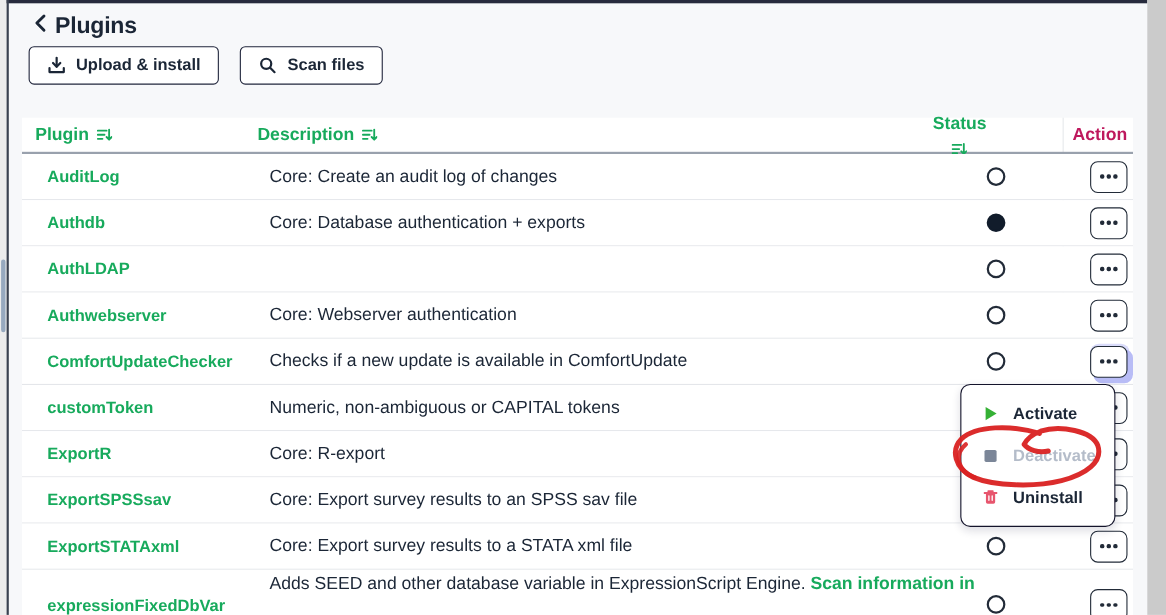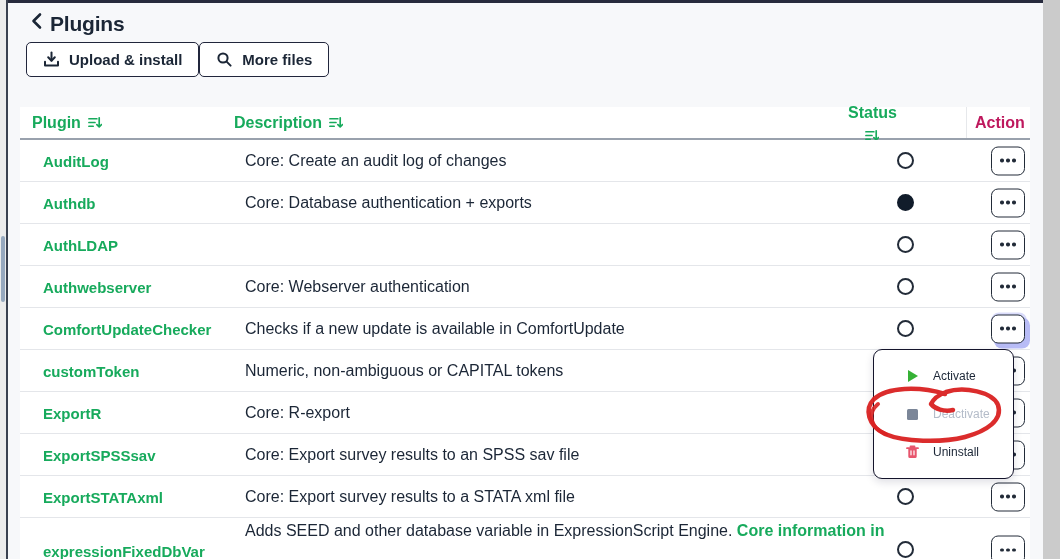--- a/index.html
+++ b/index.html
@@ -15,21 +15,21 @@
   .left-track { position:absolute; left:0; top:0; width:6px; height:559px; background:#ececec; z-index:41; }
   .left-thumb { position:absolute; left:1px; top:236px; width:4px; height:66px; background:#97a9bf; border-radius:2px; }
   .left-border { position:absolute; left:6px; top:0; width:2px; height:559px; background:#3a4150; z-index:41; }
   .right-gutter { position:absolute; left:1043px; top:0; width:17px; height:559px; background:#cbcbcb; z-index:41; }
 
   
   .page-head { position:absolute; left:30px; top:12px; display:flex; align-items:flex-start; gap:7px; }
   .page-head svg { display:block; }
   .page-title { font-size:21px; font-weight:bold; color:#1b2636; letter-spacing:-.2px; }
 
-  .toolbar { position:absolute; left:26px; top:42px; display:flex; gap:0; }
+  .toolbar { position:absolute; left:26px; top:42px; display:flex; gap:19px; }
   .btn {
     display:inline-flex; align-items:center; gap:9px;
     height:35px; padding:0 16px;
     background:#ffffff; border:1.5px solid #21263c; border-radius:5px;
     font-size:15px; font-weight:bold; color:#1b2636; cursor:pointer;
   }
 
   
   .table { position:absolute; left:20px; top:107px; width:1010px; height:600px; background:#ffffff; }
   .col-sep { position:absolute; left:946px; top:0; width:1px; height:600px; background:#e6e8eb; }
@@ -60,21 +60,21 @@
   .trow.tall .status-cell { top:32px; }
   .trow.tall .act-cell { top:32px; }
 
   
   .menu {
     position:absolute; left:873px; top:349px; width:141px; height:130px;
     background:#fff; border:1.5px solid #14142b; border-radius:9px;
     box-shadow:0 3px 8px rgba(20,20,60,.14);
     z-index:20; padding-top:7px;
   }
-  .menu-item { height:38px; display:flex; align-items:center; padding-left:32px; gap:14px; font-size:12px; color:#1b2636; cursor:pointer; }
+  .menu-item { height:38px; display:flex; align-items:center; padding-left:20px; gap:14px; font-size:15px; color:#1b2636; cursor:pointer;font-weight:bold; }
   .menu-item.disabled { color:#b4bcc9; cursor:default; }
   .mi-icon { width:13px; display:flex; justify-content:center; }
   .play-tri { width:0; height:0; border-left:10px solid #35b135; border-top:6px solid transparent; border-bottom:6px solid transparent; }
   .stop-sq { width:11px; height:11px; background:#7b8698; border-radius:1.5px; }
 
   
   .annot { position:absolute; left:861px; top:383px; z-index:30; pointer-events:none; }
 </style>
 </head>
 <body>
@@ -100,21 +100,21 @@
       <path d="M5.2 6.3l3.3 3.4 3.3-3.4" fill="none" stroke="#1b2636" stroke-width="2" stroke-linecap="round" stroke-linejoin="round"></path>
       <path d="M2 10.8v3.7h13v-3.7" fill="none" stroke="#1b2636" stroke-width="2" stroke-linecap="round" stroke-linejoin="round"></path>
     </svg>
     <span>Upload &amp; install</span>
   </button>
   <button class="btn">
     <svg width="17" height="17" viewBox="0 0 17 17">
       <circle cx="7" cy="7" r="4.6" fill="none" stroke="#1b2636" stroke-width="2"></circle>
       <path d="M10.6 10.6L14.6 14.6" stroke="#1b2636" stroke-width="2" stroke-linecap="round"></path>
     </svg>
-    <span>More files</span>
+    <span>Scan files</span>
   </button>
 </div>
 
 <div class="table">
   <div class="col-sep"></div>
   <div class="thead">
     <div class="th plugin">
       <span>Plugin</span>
       <svg width="14" height="13" viewBox="0 0 15 13">
         <path d="M1 2.5h8.5M1 6.5h6.5M1 10.5h4.5" stroke="#17aa5c" stroke-width="1.8" stroke-linecap="round"></path>
@@ -260,21 +260,21 @@
     <div class="cell act-cell">
       <div class="act-btn">
         <span class="dot"></span>
             <span class="dot"></span>
             <span class="dot"></span>
       </div>
     </div>
   </div>
       <div class="trow tall" style="top: 411px;">
     <a class="cell plug">expressionFixedDbVar</a>
-    <div class="cell desc-cell"><span>Adds SEED and other database variable in ExpressionScript Engine. </span><span class="desc-link">Core information in</span></div>
+    <div class="cell desc-cell"><span>Adds SEED and other database variable in ExpressionScript Engine. </span><span class="desc-link">Scan information in</span></div>
     <div class="cell status-cell">
       <span class="circle"></span>
     </div>
     <div class="cell act-cell">
       <div class="act-btn">
         <span class="dot"></span>
             <span class="dot"></span>
             <span class="dot"></span>
       </div>
     </div>

